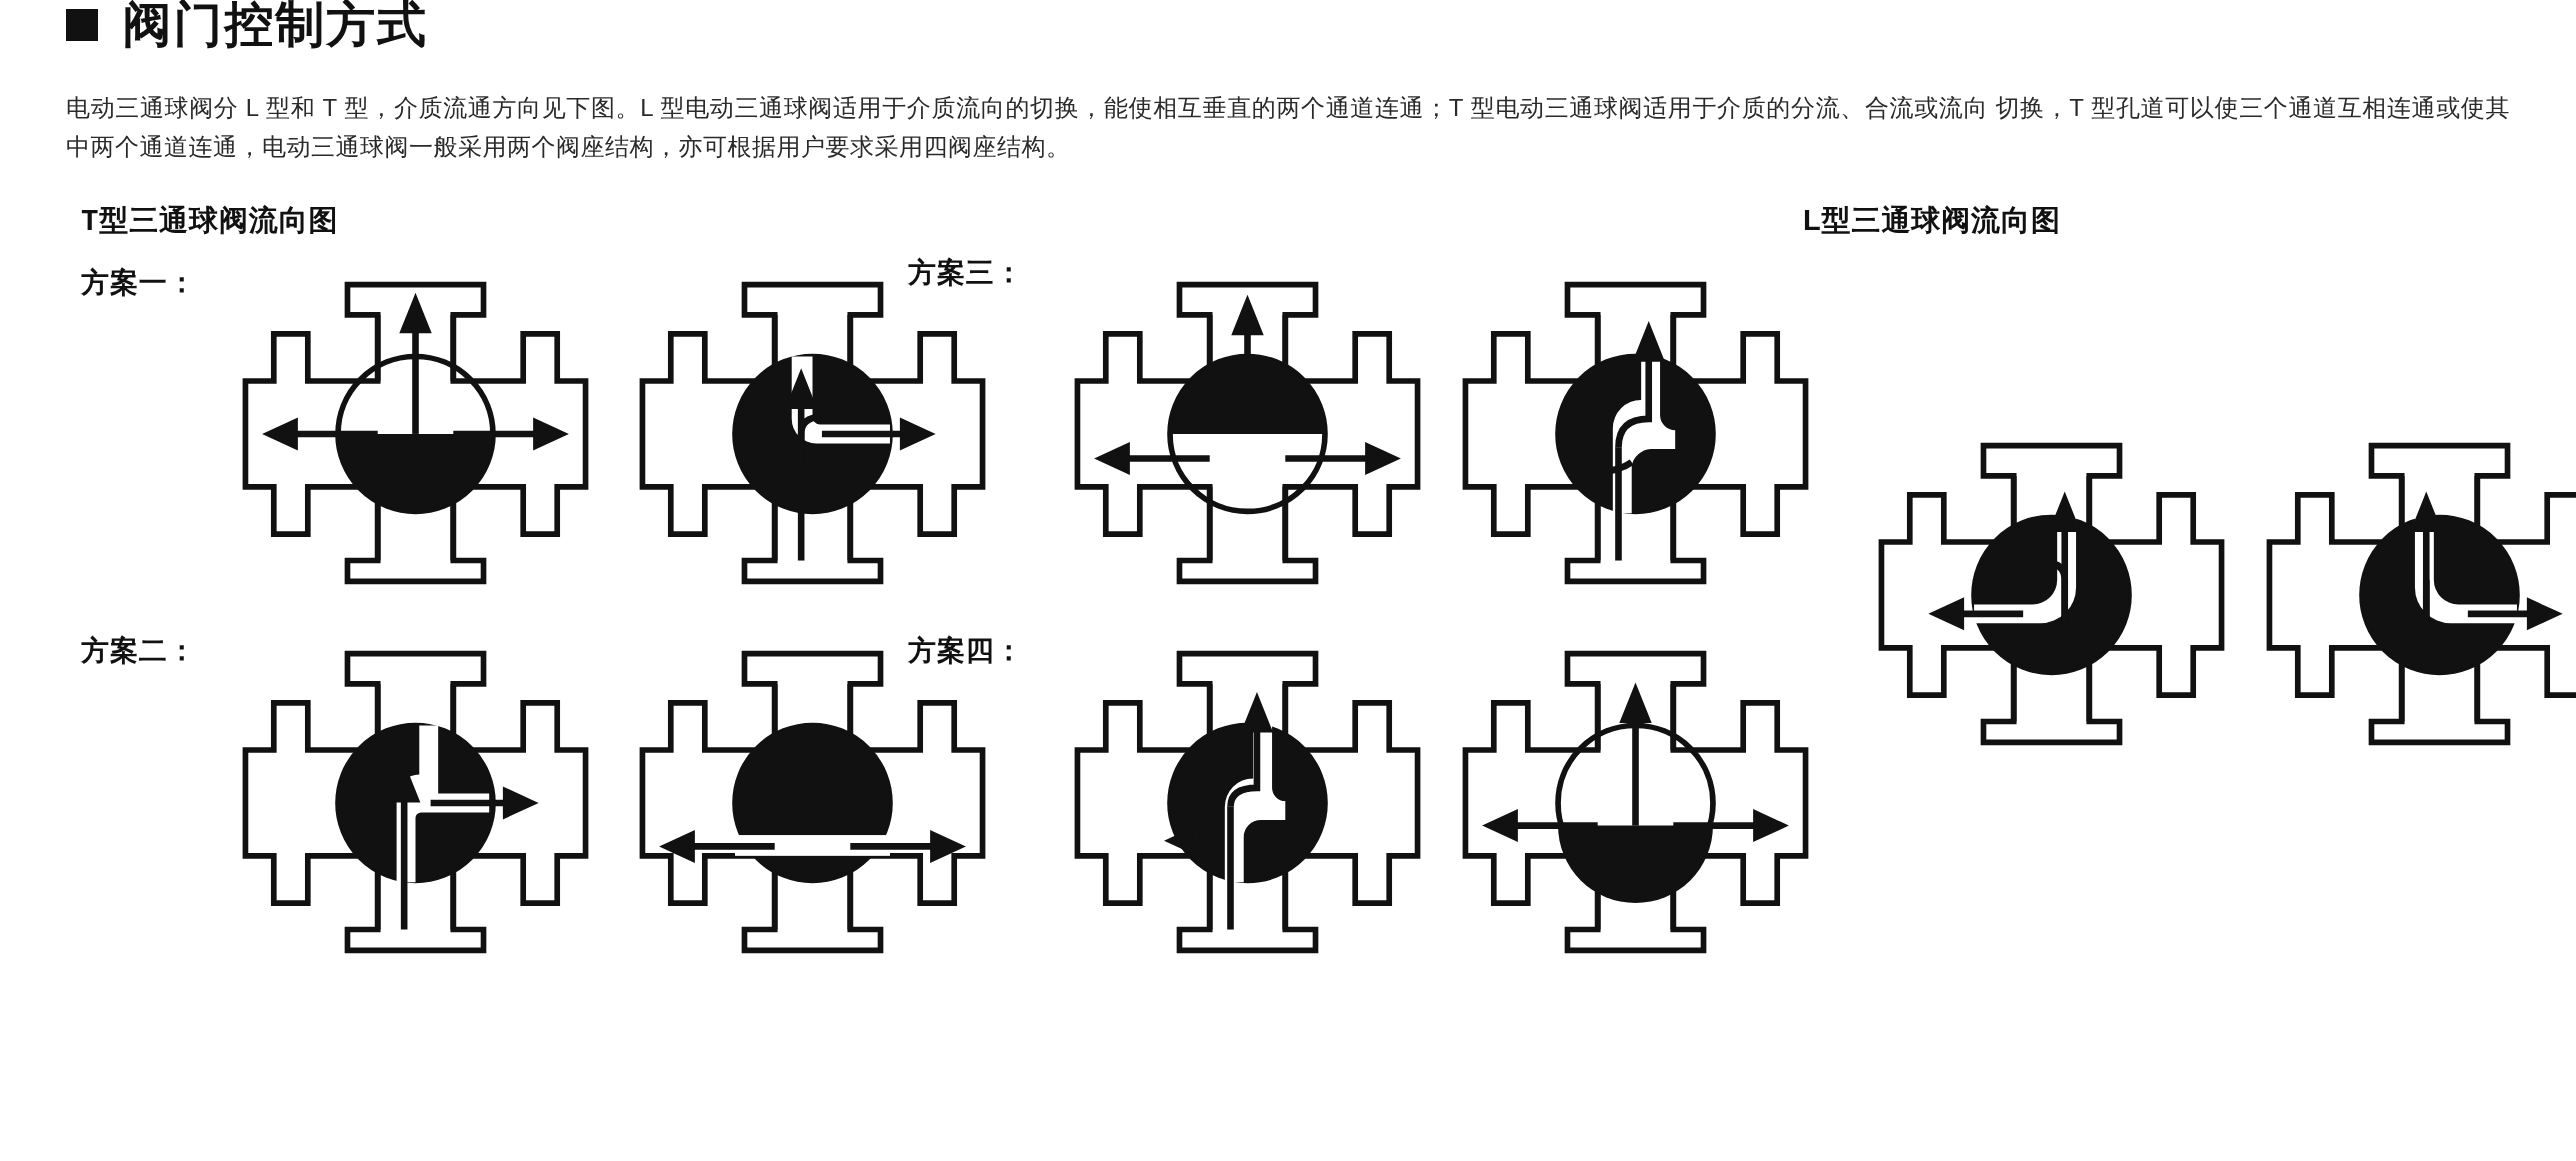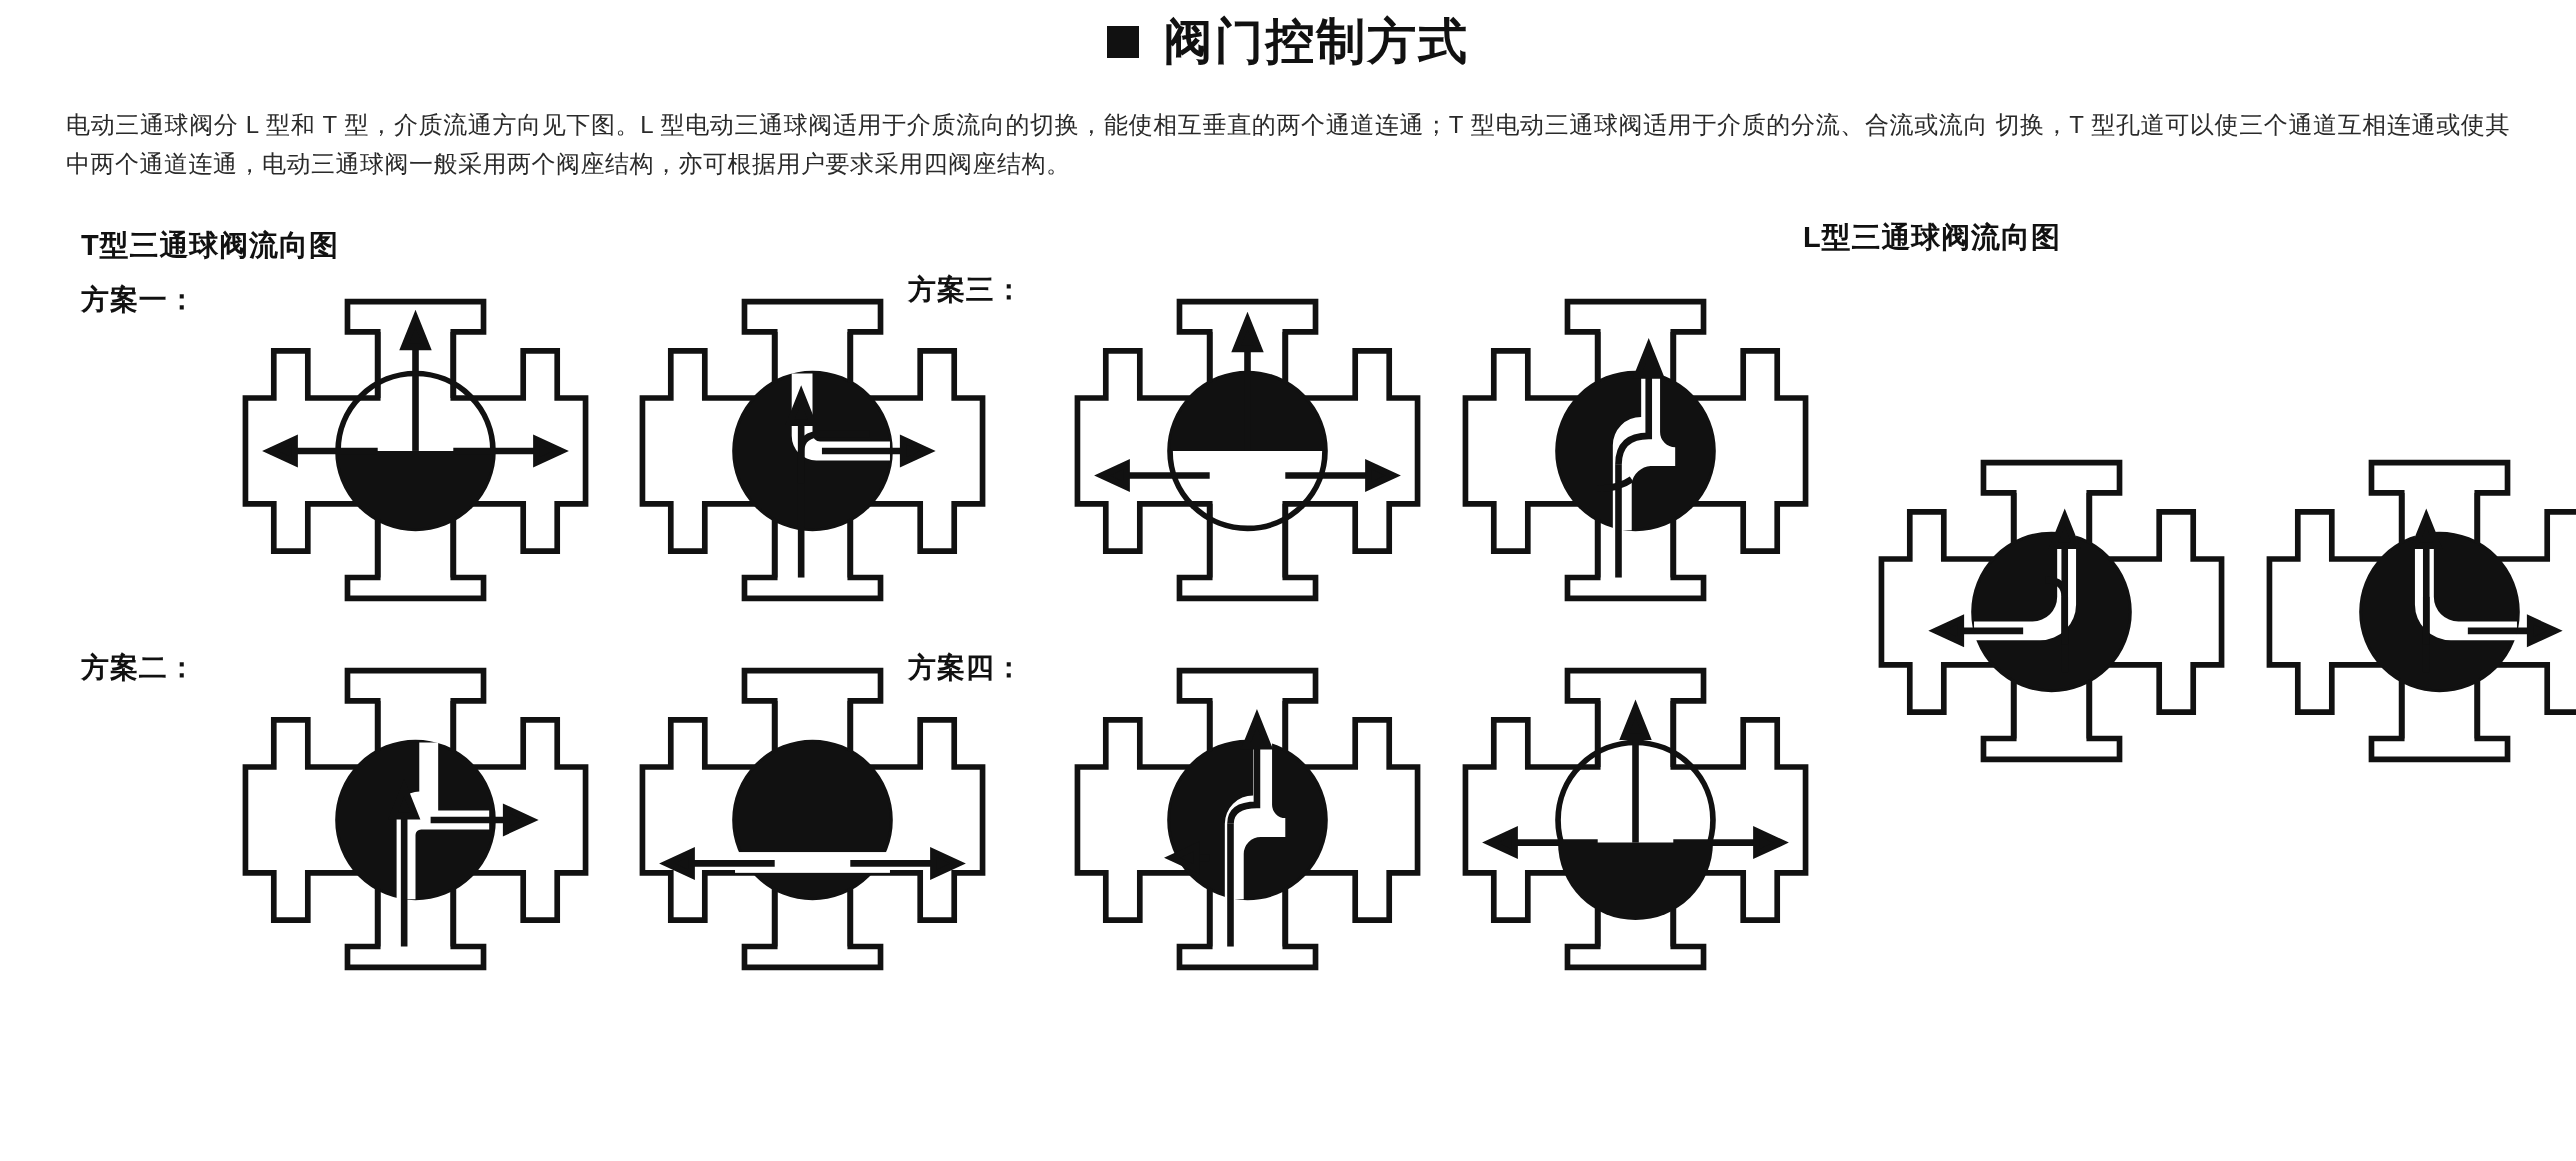--- a/index.html
+++ b/index.html
@@ -22,22 +22,20 @@
     height: 1161px;
     box-sizing: border-box;
     padding: 0 66px;
   }
 
   
   .heading {
     display: flex;
     align-items: center;
     gap: 24.6px;
-    padding-top: 17px;
-    justify-content: center;
   }
   .heading-marker {
     width: 32px;
     height: 32px;
     background: #111111;
     flex: 0 0 auto;
   }
   .heading-title {
     font-size: 49px;
     font-weight: bold;
@@ -64,21 +62,21 @@
     height: 44px;
   }
   .cap {
     position: absolute;
     font-size: 29px;
     font-weight: bold;
     letter-spacing: 0.9px;
     color: #111111;
     white-space: nowrap;
   }
-  .cap-t { left: 15px; top: 8px; }
+  .cap-t { left: 15px; top: 0; font-family: Liberation Mono, monospace; }
   .cap-l { left: 1737px; top: 0; }
 
   
   .diagram-area {
     position: relative;
     width: 2444px;
     height: 757px;
     margin-top: 9.5px;
   }
   .scheme-label {

